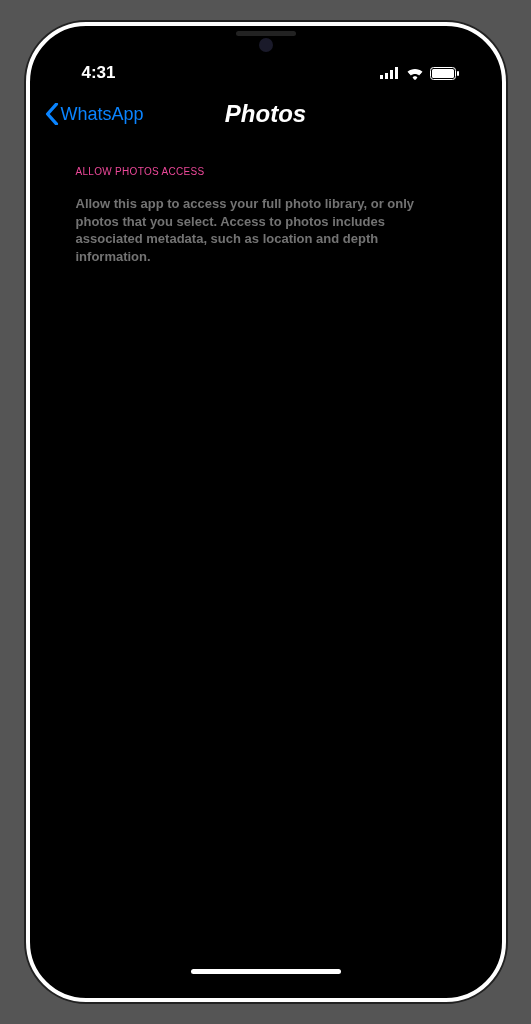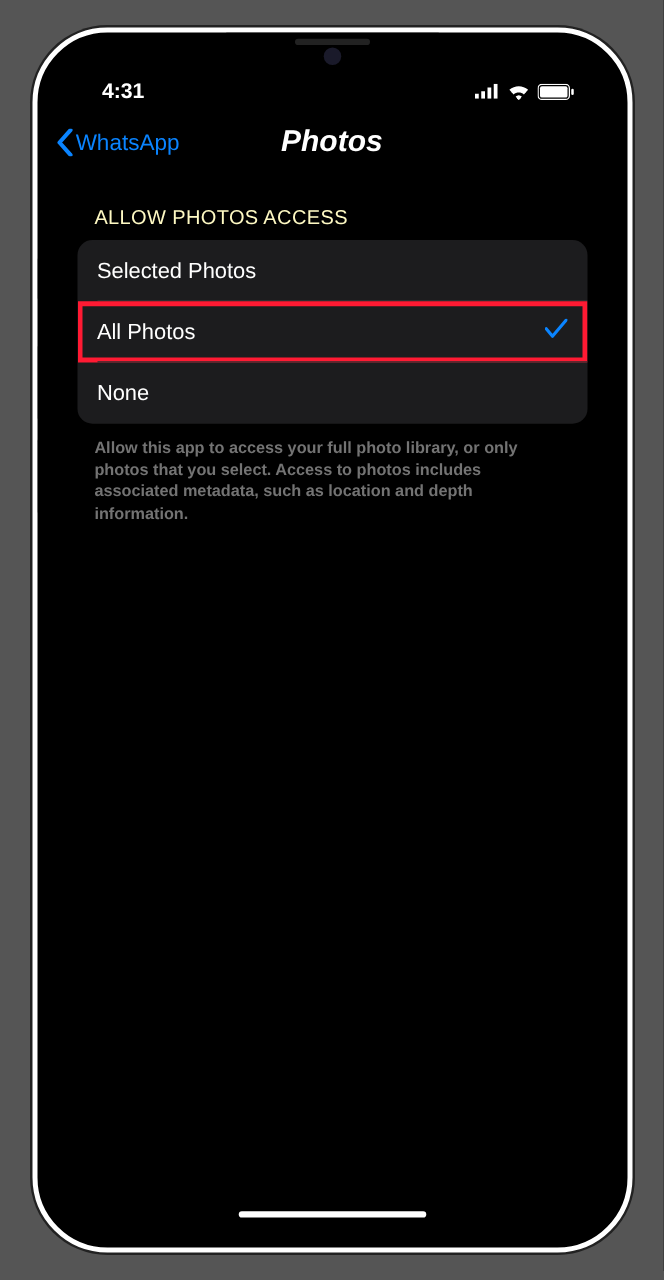--- a/index.html
+++ b/index.html
@@ -102,22 +102,22 @@
   .back-btn svg { margin-right: 2px; }
   .nav-title {
     font-size: 24px;
     font-weight: 600;
     font-style: italic;
   }
   .content {
     padding: 24px 18px 0 18px;
   }
   .section-header {
-    color: #fef9c3;
-    font-size: 16px;
+    color: #ec4899;
+    font-size: 10px;
     letter-spacing: 0.3px;
     padding: 0 14px 8px 14px;
   }
   .list {
     background: #1c1c1e;
     border-radius: 12px;
     overflow: hidden;
   }
   .row {
     display: flex;
@@ -209,35 +209,19 @@
             <path d="M10 1 L2 10 L10 19" stroke="#0a84ff" stroke-width="3" fill="none" stroke-linecap="round" stroke-linejoin="round"></path>
           </svg>
         <span>WhatsApp</span>
       </div>
       <div class="nav-title">Photos</div>
     </div>
 
     <div class="content">
       <div class="section-header">ALLOW PHOTOS ACCESS</div>
 
-      <div class="list">
-        <div class="row">
-          <span>Selected Photos</span>
-        </div>
-        <div class="row highlight">
-          <span>All Photos</span>
-          <span class="check">
-            <svg width="18" height="16" viewBox="0 0 18 16">
-                <path d="M1 8 L6 14 L17 1" stroke="#0a84ff" stroke-width="2.5" fill="none" stroke-linecap="round" stroke-linejoin="round"></path>
-              </svg>
-          </span>
-        </div>
-        <div class="row">
-          <span>None</span>
-        </div>
-      </div>
 
       <div class="footer-text">Allow this app to access your full photo library, or only photos that you select. Access to photos includes associated metadata, such as location and depth information.</div>
     </div>
 
     <div class="home-indicator"></div>
   </div>
 </div>
 
 </body></html>

